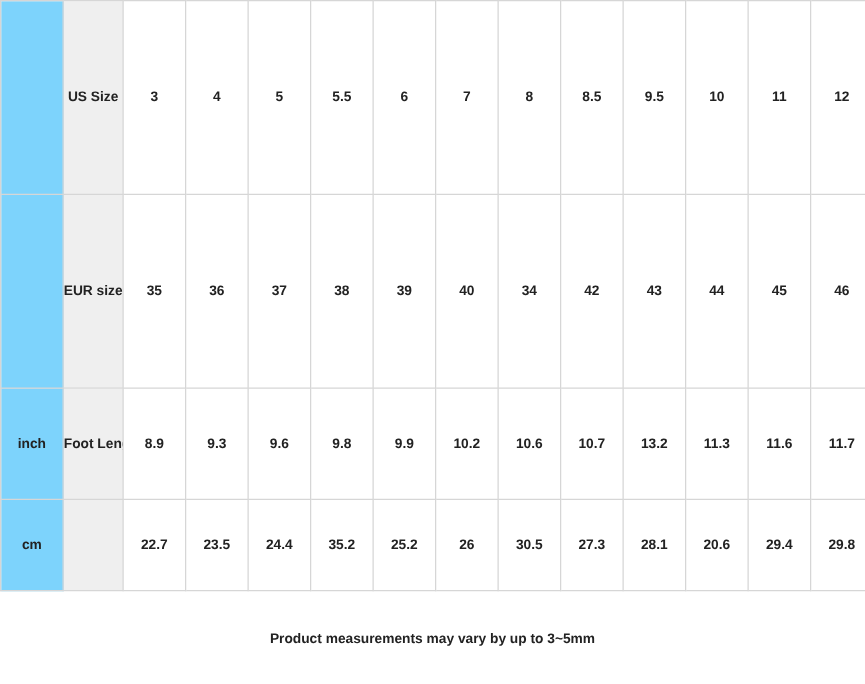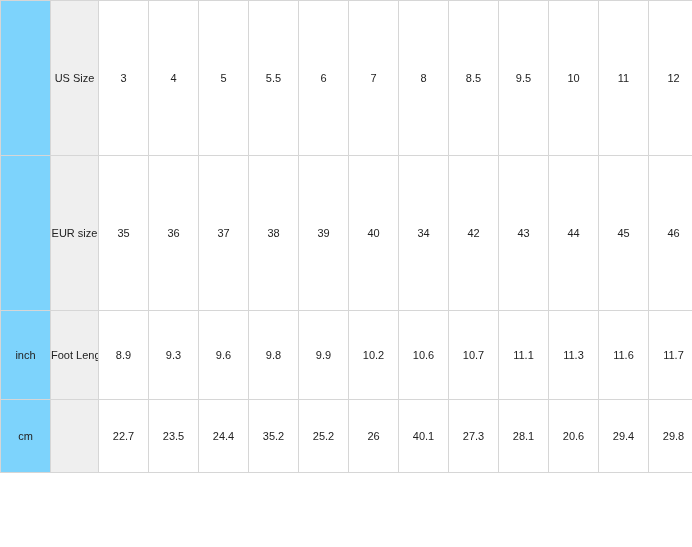--- a/index.html
+++ b/index.html
@@ -15,20 +15,21 @@
     position: relative;
     overflow: hidden;
   }
   .sheet {
     position: absolute;
     left: 0;
     top: 0;
     width: 692px;
     height: 541px;
     background: #ffffff;
+    font-weight: bold;
   }
   table.size-table {
     position: absolute;
     left: 0;
     top: 0;
     width: 692px;
     border-collapse: collapse;
     table-layout: fixed;
   }
   table.size-table td {
@@ -135,39 +136,40 @@
         <td class="unit-cell">inch</td>
         <td class="label-cell">Foot Length</td>
         <td class="value-cell">8.9</td>
         <td class="value-cell">9.3</td>
         <td class="value-cell">9.6</td>
         <td class="value-cell">9.8</td>
         <td class="value-cell">9.9</td>
         <td class="value-cell">10.2</td>
         <td class="value-cell">10.6</td>
         <td class="value-cell">10.7</td>
-        <td class="value-cell">11.1</td>
+        <td class="value-cell">13.2</td>
         <td class="value-cell">11.3</td>
         <td class="value-cell">11.6</td>
         <td class="value-cell">11.7</td>
       </tr>
 
       <tr class="row-cm">
         <td class="unit-cell">cm</td>
         <td class="label-cell"></td>
         <td class="value-cell">22.7</td>
         <td class="value-cell">23.5</td>
         <td class="value-cell">24.4</td>
         <td class="value-cell">35.2</td>
         <td class="value-cell">25.2</td>
         <td class="value-cell">26</td>
-        <td class="value-cell">40.1</td>
+        <td class="value-cell">30.5</td>
         <td class="value-cell">27.3</td>
         <td class="value-cell">28.1</td>
         <td class="value-cell">20.6</td>
         <td class="value-cell">29.4</td>
         <td class="value-cell">29.8</td>
       </tr>
     </tbody>
   </table>
 
+  <div class="footnote">Product measurements may vary by up to 3~5mm</div>
 
 </div>
 
 </body></html>

